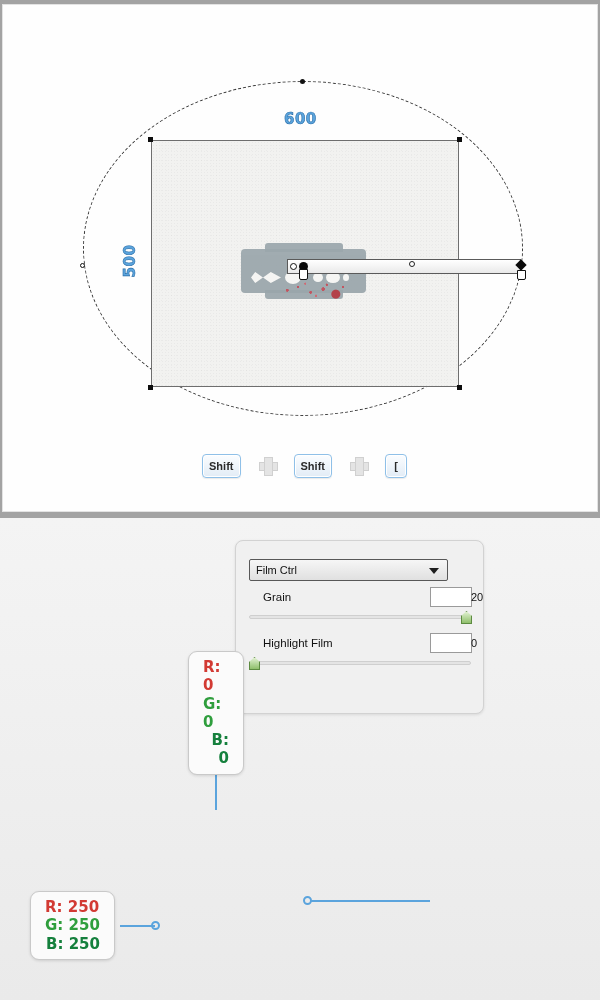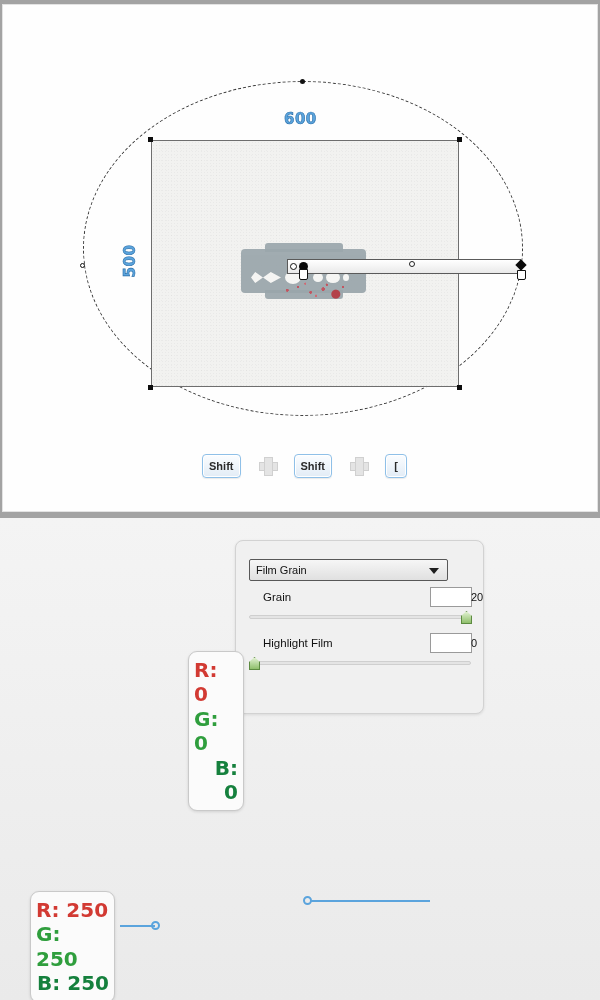--- a/index.html
+++ b/index.html
@@ -199,23 +199,23 @@
   #fg-row-intensity{ top:142px; }
   #fg-thumb-grain{ right:0px; }
   #fg-thumb-highlight{ left:0px; }
   #fg-thumb-intensity{ right:0px; }
 
   
   .rgb-callout{
     position:absolute; background:#fbfbfb;
     border:1px solid #c9c9c9; border-radius:9px;
     box-shadow:0 1px 3px rgba(0,0,0,.12);
-    padding:6px 5px;
+    padding:6px 14px;
     font-family:"DejaVu Sans", sans-serif;
-    font-weight:bold; font-size:20px; line-height:1.22;
+    font-weight:bold; font-size:15px; line-height:1.22;
   }
   .rgb-callout .r{ color:#d23a33; }
   .rgb-callout .g{ color:#2f9e3d; }
   .rgb-callout .b{ color:#15803d;text-align:right; }
   #rgb-black{ left:188px; top:651px; width:56px; }
   #rgb-white{ left:30px; top:891px; width:85px; }
 
   
   .lead{ position:absolute; background:#5ba4dd; }
   .lead-dot{
@@ -277,21 +277,21 @@
     </div>
 
   </div>
 </div>
 
 <div id="bottom-section">
 
   <div id="filmgrain-dialog">
 
     <div id="effect-select">
-      <span>Film Grain</span>
+      <span>Film Ctrl</span>
       <span id="effect-select-arrow"></span>
     </div>
 
     <div class="fg-row" id="fg-row-grain">
       <div class="fg-label">Grain</div>
       <div class="fg-value">20</div>
       <div class="fg-track"></div>
       <div class="fg-thumb" id="fg-thumb-grain"></div>
     </div>
 

